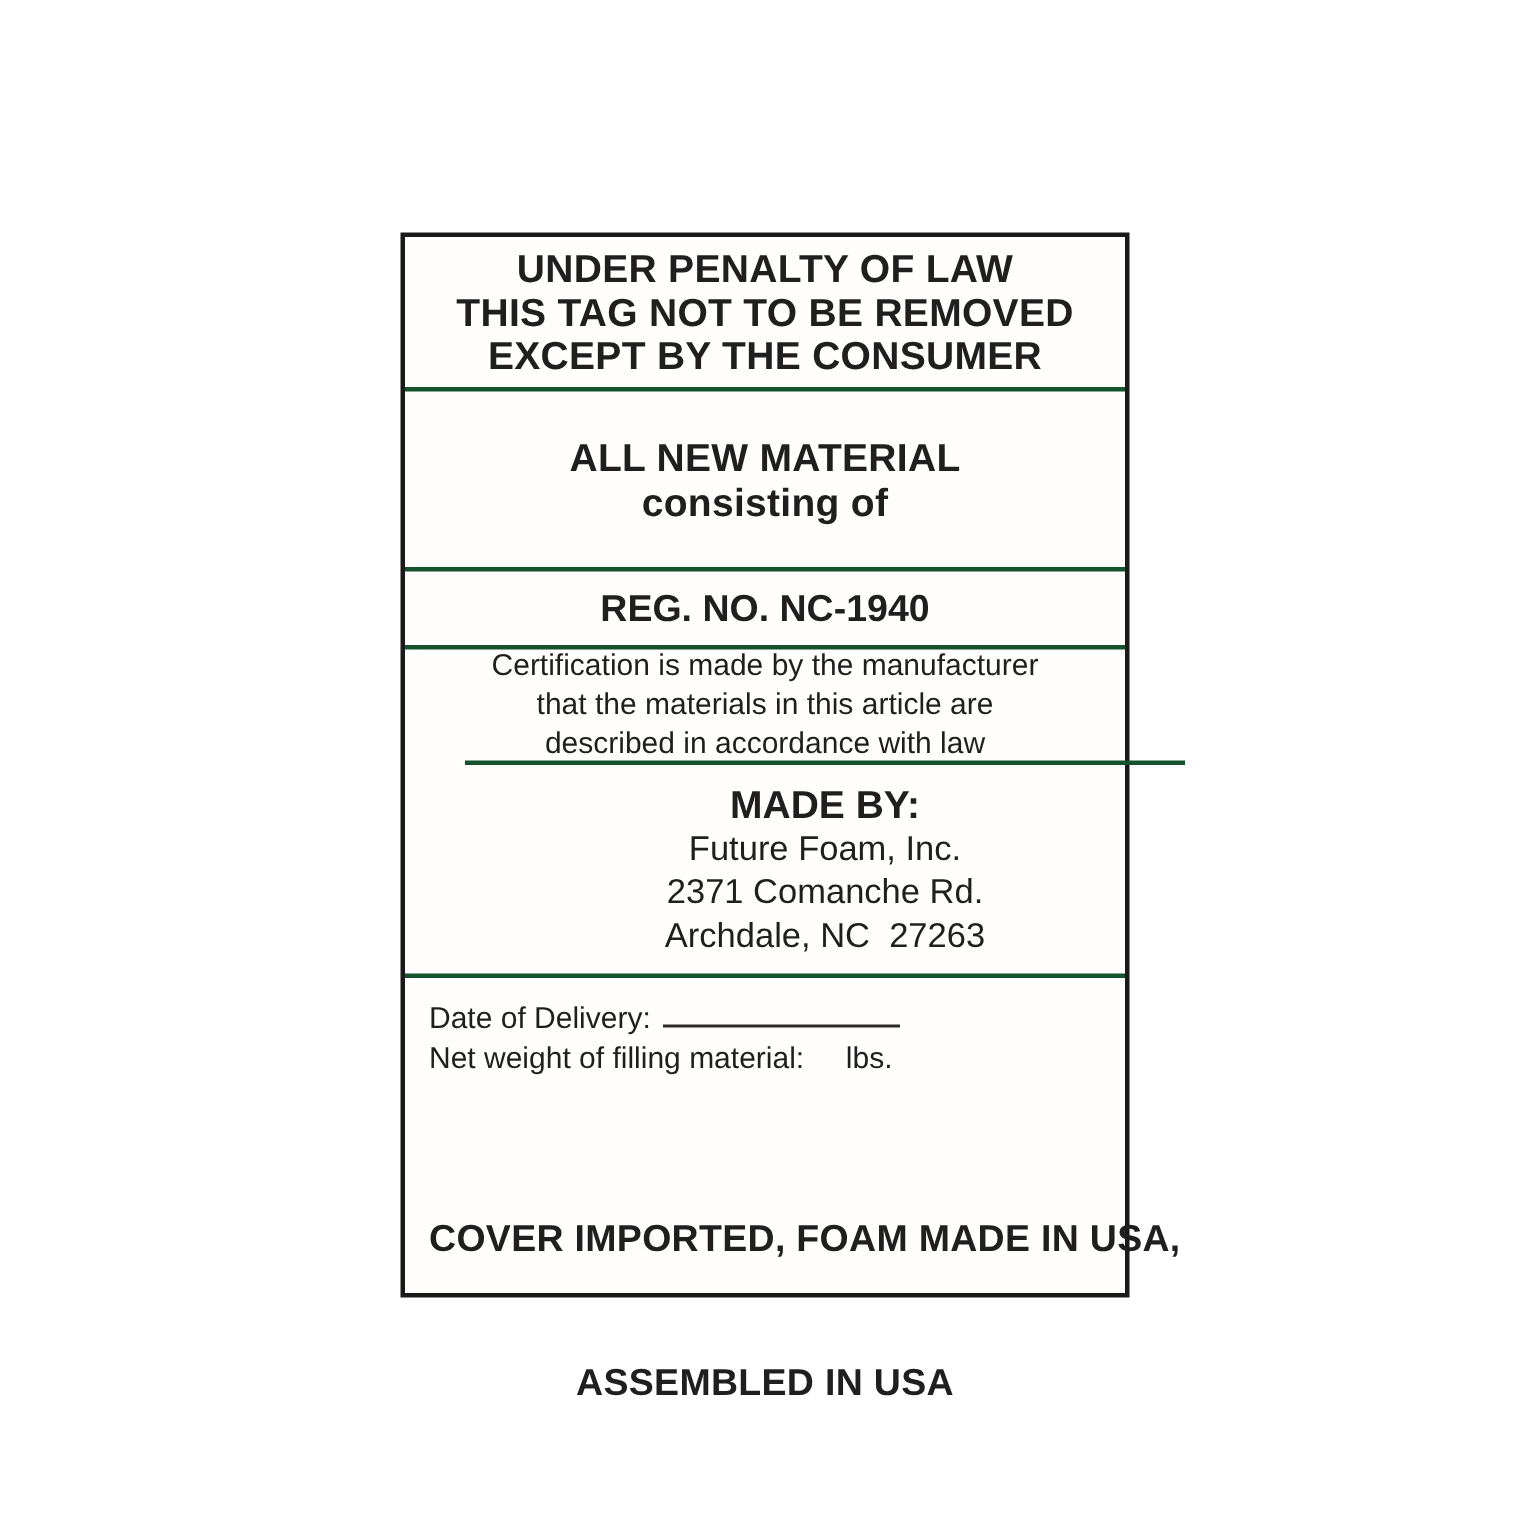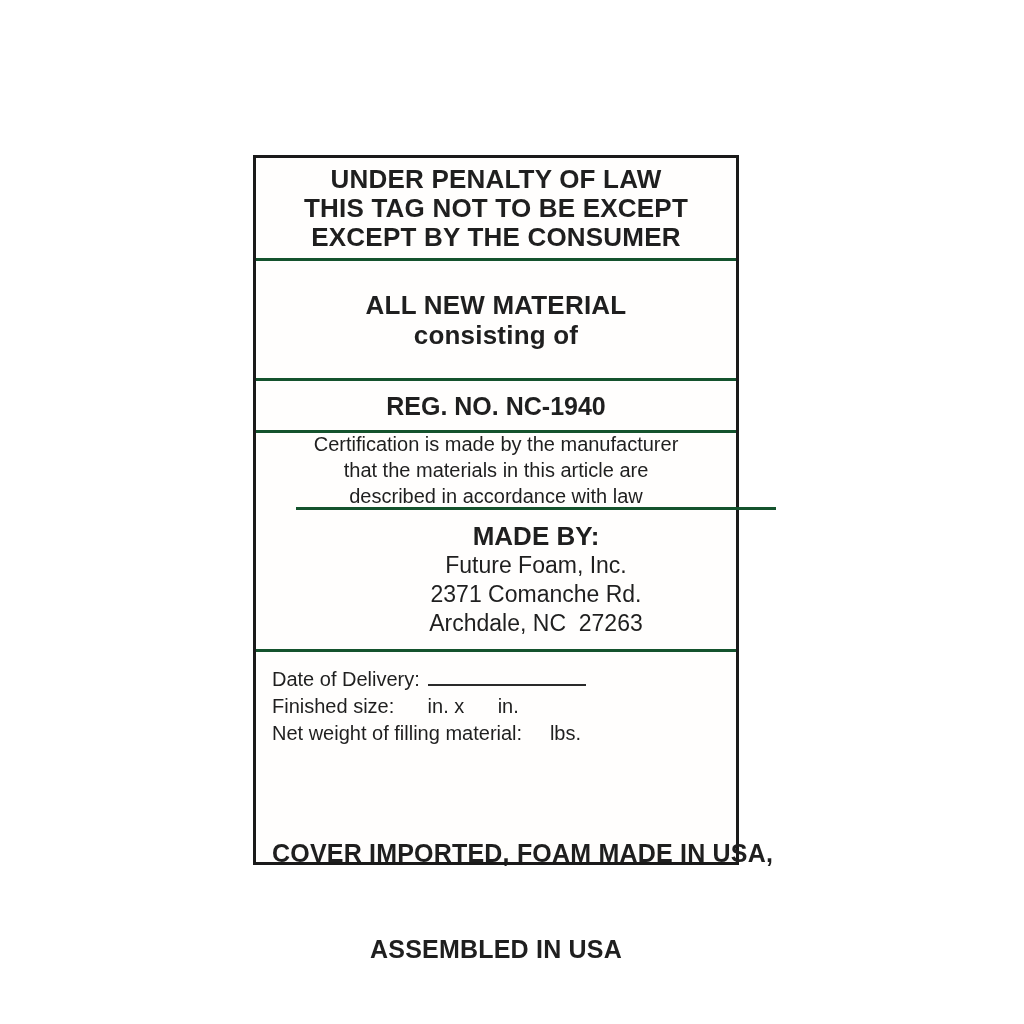--- a/index.html
+++ b/index.html
@@ -4,21 +4,21 @@
 <style>
   * { margin: 0; padding: 0; box-sizing: border-box; }
   html, body { width: 1024px; height: 1024px; background: #ffffff; }
   body {
     font-family: "Liberation Sans", "DejaVu Sans", sans-serif;
     color: #1f1f1f;
     position: relative;
   }
   .label {
     position: absolute;
-    left: 253px;
+    left: 267px;
     top: 155px;
     width: 486px;
     height: 710px;
     border: 3px solid #1a1a1a;
     background: #fffefd;
     display: flex;
     flex-direction: column;
   }
   .sec {
     width: 100%;
@@ -92,21 +92,21 @@
     white-space: pre;
   }
 </style>
 </head>
 <body>
 
 <div class="label">
 
   <section class="sec sec1">
     <div class="bold-lg">UNDER PENALTY OF LAW</div>
-    <div class="bold-lg">THIS TAG NOT TO BE EXCEPT</div>
+    <div class="bold-lg">THIS TAG NOT TO BE REMOVED</div>
     <div class="bold-lg">EXCEPT BY THE CONSUMER</div>
   </section>
 
   <section class="sec sec2">
     <div class="bold-lg">ALL NEW MATERIAL</div>
     <div class="bold-lg">consisting of</div>
   </section>
 
   <section class="sec sec3">
     <div class="reg-line">REG. NO. NC-1940</div>
@@ -120,21 +120,20 @@
 
   <section class="sec sec5">
     <div class="madeby-heading">MADE BY:</div>
     <div class="madeby-line">Future Foam, Inc.</div>
     <div class="madeby-line">2371 Comanche Rd.</div>
     <div class="madeby-line">Archdale, NC  27263</div>
   </section>
 
   <section class="sec sec6">
     <div class="detail-line"><span>Date of Delivery:</span><span class="blank-rule"></span></div>
-    <div class="detail-line">Finished size:      in. x      in.</div>
     <div class="detail-line">Net weight of filling material:     lbs.</div>
     <div class="footer-bold">
       <div>COVER IMPORTED, FOAM MADE IN USA,</div>
       <div>ASSEMBLED IN USA</div>
     </div>
   </section>
 
 </div>
 
 </body></html>

